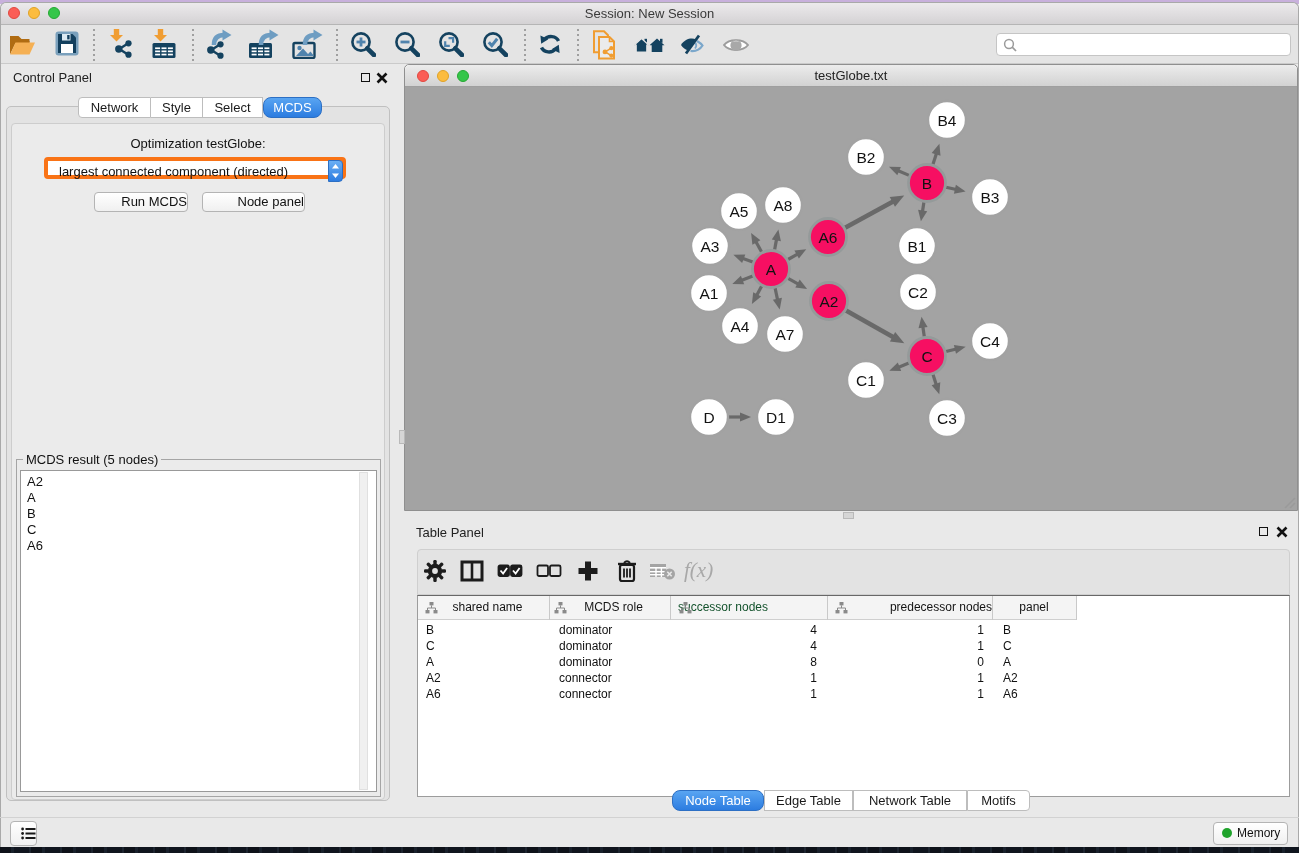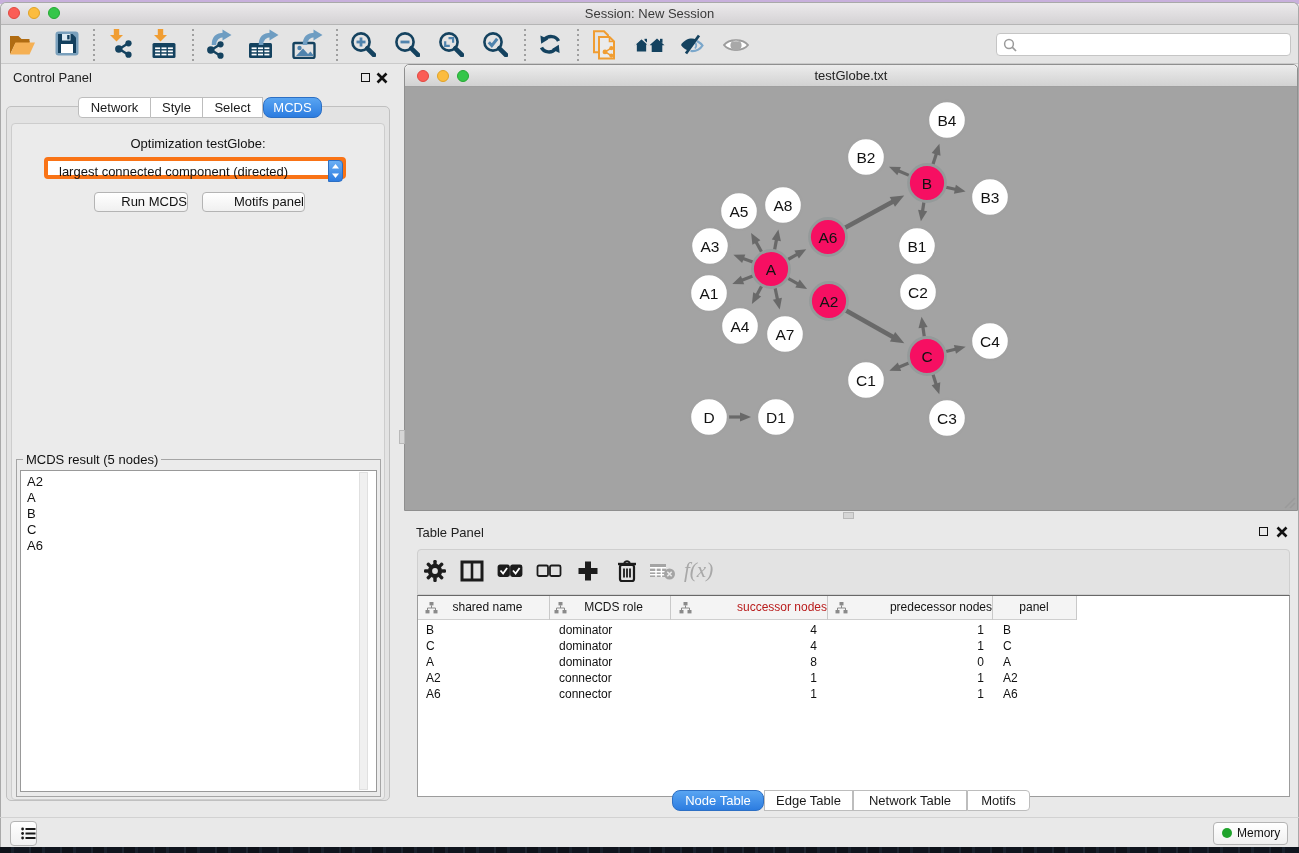--- a/index.html
+++ b/index.html
@@ -199,21 +199,21 @@
 <div class="tab seltab" style="left:263px;top:97px;width:59px;line-height:19px">MCDS</div>
 <div class="abs" style="left:0px;top:136px;width:396px;text-align:center;font-size:13px;color:#111">Optimization testGlobe:</div>
 <div class="abs" style="left:44px;top:157px;width:302px;height:22px;background:#fff;border:4px solid #f97316;border-radius:4px">
     <div style="position:absolute;left:11px;top:3px;font-size:13px;color:#111">largest connected component (directed)</div>
     <div style="position:absolute;right:-1px;top:-1px;width:15px;height:22px;background:linear-gradient(#6aaef4,#2d7ce0);border-radius:0 4px 4px 0;border:1px solid #2c6fc4"><svg width="13" height="20" viewBox="0 0 13 20" style="margin-left:0px">
         <polygon points="6.5,3 10,7.5 3,7.5" fill="#fff"></polygon>
         <polygon points="6.5,17 10,12.5 3,12.5" fill="#fff"></polygon>
       </svg></div>
   </div>
 <div class="btn" style="left:94px;top:192px;width:94px;height:20px;line-height:18px">Run MCDS</div>
-<div class="btn" style="left:202px;top:192px;width:103px;height:20px;line-height:18px">Motifs panel</div>
+<div class="btn" style="left:202px;top:192px;width:103px;height:20px;line-height:18px">Node panel</div>
 <fieldset style="position:absolute;left:16px;top:452px;width:365px;height:345px;border:1px solid #a5a5a5;border-radius:0;padding:0">
     <legend style="margin-left:6px;padding:0 3px;font-size:13px;color:#111">MCDS result (5 nodes)</legend>
     <div style="position:absolute;left:3px;top:3px;right:3px;bottom:4px;background:#fff;border:1px solid #999">
       <div style="position:absolute;right:8px;top:1px;bottom:1px;width:9px;background:#f0f0f0;border:1px solid #e0e0e0"></div>
       <div style="padding:3px 0 0 6px;font-size:13px;color:#111;line-height:16px">A2<br>A<br>B<br>C<br>A6</div>
     </div>
   </fieldset>
 <div class="abs" style="left:404px;top:64px;width:894px;height:447px;background:#fff;border:1px solid #8f8f8f;border-radius:5px 5px 0 0">
     <div class="abs" style="left:0;top:0;width:892px;height:22px;background:linear-gradient(#ececec,#d2d2d2);border-bottom:1px solid #9f9f9f;border-radius:5px 5px 0 0">
       <div class="tl" style="left:12px;top:5px;background:#fb5d56;border:1px solid #e14840"></div>
@@ -370,21 +370,21 @@
       <circle cx="19.5" cy="13" r="5.5" fill="#a4a4a4"></circle>
       <path d="M17.3,10.8 l4.4,4.4 M21.7,10.8 l-4.4,4.4" stroke="#e9e9e9" stroke-width="1.6"></path>
     </svg></div>
 <div style="position:absolute;left:684px;top:558px;width:40px;height:26px;font:italic 21px 'Liberation Serif',serif;color:#a8a8a8">f(x)</div>
 <div class="abs" style="left:417px;top:595px;width:873px;height:202px;background:#fff;border:1px solid #9c9c9c;border-top:1px solid #686868">
     <div class="abs" style="left:0;top:0;width:658px;height:24px;background:#f4f4f4;border-bottom:1px solid #cfcfcf"></div>
     <div class="abs" style="left:8px;top:4px;width:123px;text-align:center;font-size:12px;color:#141414">shared name</div>
     <div class="abs" style="left:131px;top:0;width:1px;height:24px;background:#c9c9c9"></div>
     <div class="abs" style="left:139px;top:4px;width:113px;text-align:center;font-size:12px;color:#141414">MCDS role</div>
     <div class="abs" style="left:252px;top:0;width:1px;height:24px;background:#c9c9c9"></div>
-    <div class="abs" style="left:260px;top:4px;width:149px;text-align:right;font-size:12px;color:#b91c1c">successor nodes</div>
+    <div class="abs" style="left:260px;top:4px;width:149px;text-align:left;font-size:12px;color:#14532d">successor nodes</div>
     <div class="abs" style="left:409px;top:0;width:1px;height:24px;background:#c9c9c9"></div>
     <div class="abs" style="left:417px;top:4px;width:157px;text-align:right;font-size:12px;color:#141414">predecessor nodes</div>
     <div class="abs" style="left:574px;top:0;width:1px;height:24px;background:#c9c9c9"></div>
     <div class="abs" style="left:574px;top:4px;width:84px;text-align:center;font-size:12px;color:#141414">panel</div>
     <div class="abs" style="left:658px;top:0;width:1px;height:24px;background:#c9c9c9"></div>
     <svg width="13" height="12" viewBox="0 0 13 12" style="position:absolute;left:7px;top:6px">
       <g fill="#8a8a8a">
         <rect x="4.5" y="0" width="4" height="3.4"></rect>
         <rect x="0.5" y="8" width="4" height="3.4"></rect>
         <rect x="8.5" y="8" width="4" height="3.4"></rect>

